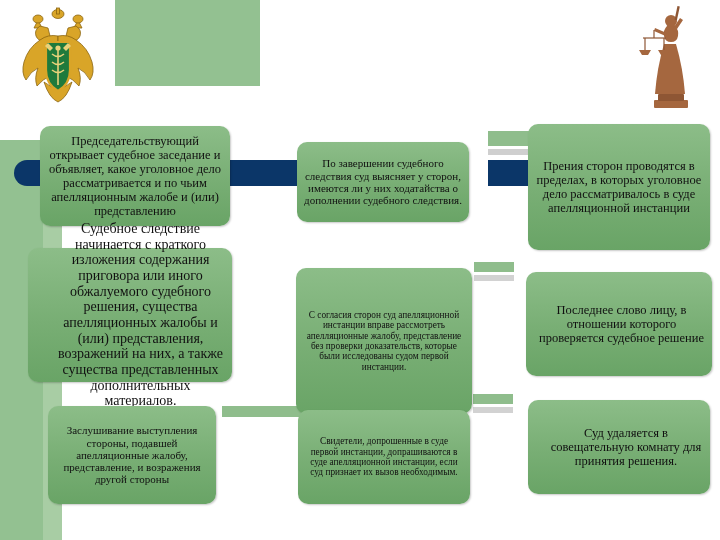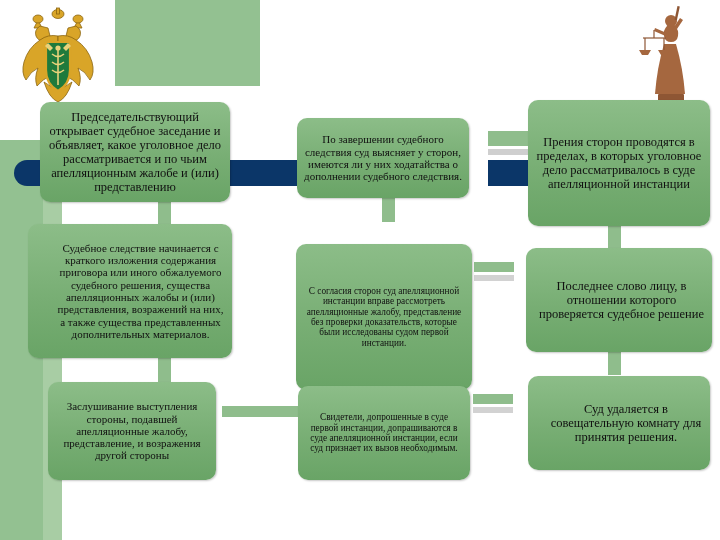--- a/index.html
+++ b/index.html
@@ -33,26 +33,27 @@
     position:absolute;
     box-sizing:border-box;
     border-radius:10px;
     background:linear-gradient(to bottom,#8cbd88 0%,#78ae74 55%,#69a466 100%);
     color:#111111;
     text-align:center;
     display:flex;align-items:center;justify-content:center;
     padding:4px 7px;
     line-height:1.12;
     box-shadow:1px 1px 2px rgba(0,0,0,0.22);
+    margin-top:24px;
   }
   .node span{display:block;width:100%;}
   .n-lg{font-size:12.5px;}
   .n-md{font-size:11px;}
   .n-sm{font-size:9.3px;}
-  .n-xs{font-size:11px;padding-left:28px;}
+  .n-xs{font-size:14px;padding-left:28px;}
 </style>
 </head>
 <body>
 
 <div id="stage">
 
   <div class="bg-top-block"></div>
   <div class="bg-left-band"></div>
   <div class="bg-left-band2"></div>
 

